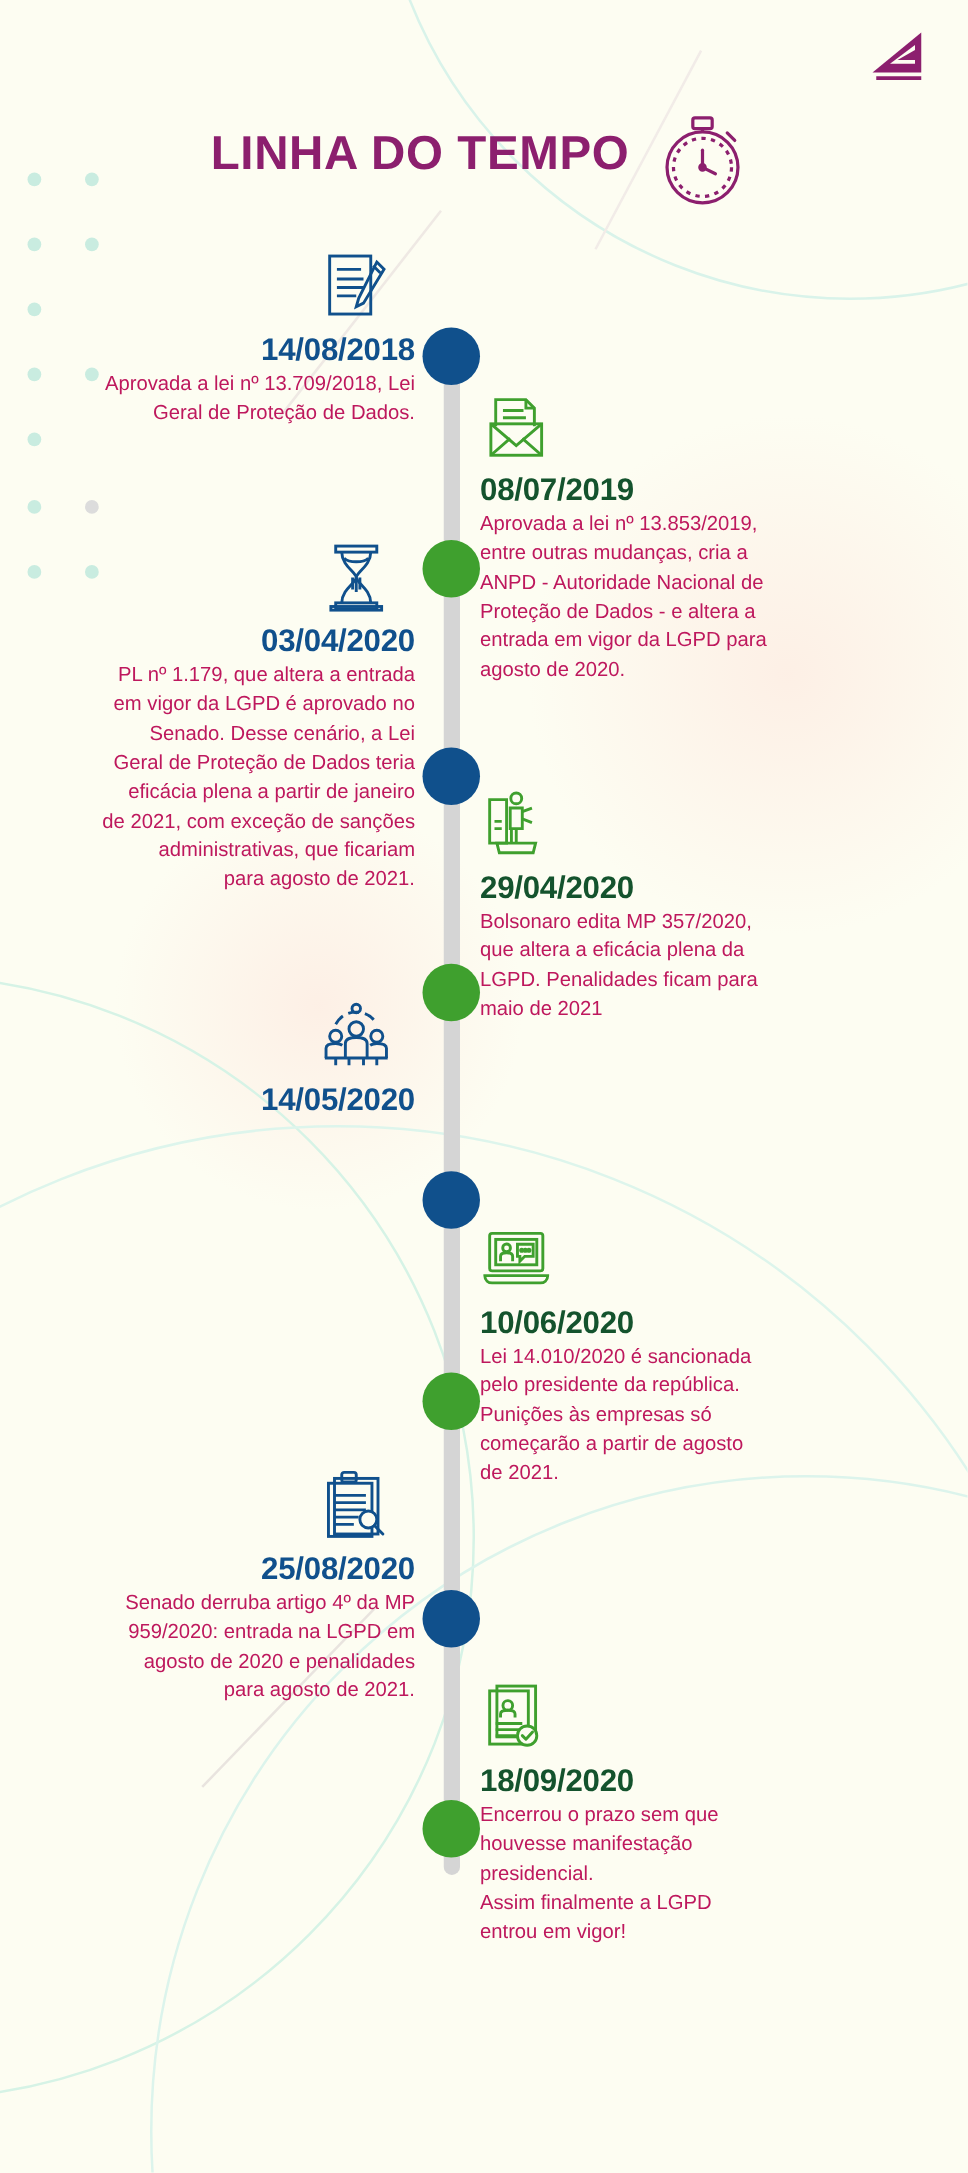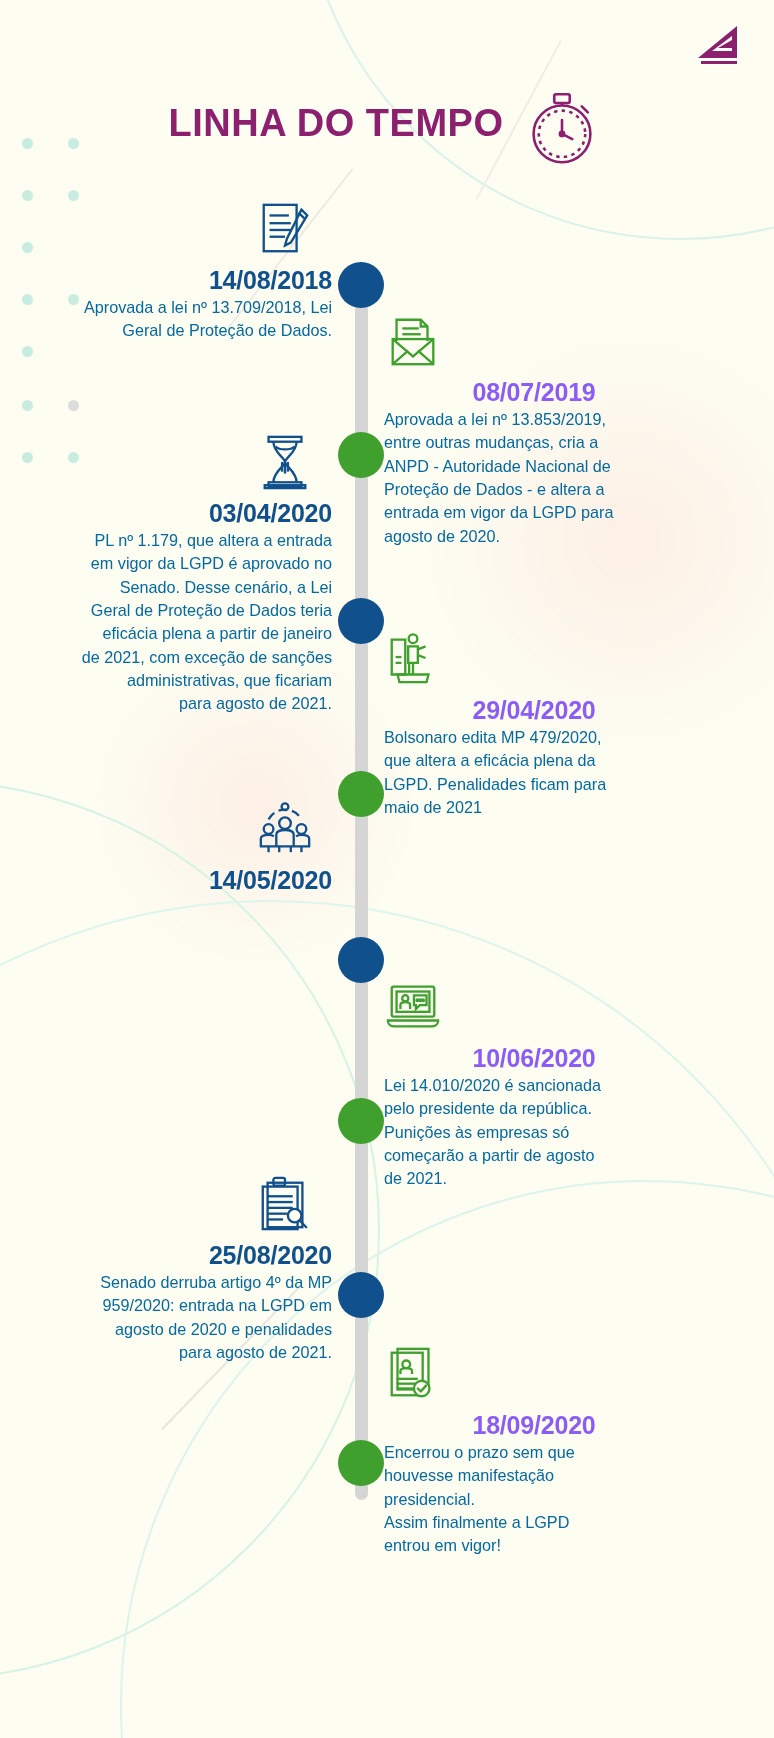--- a/index.html
+++ b/index.html
@@ -127,26 +127,26 @@
   .entry .icon-row svg { width: 58px; height: 58px; }
 
   .entry .date {
     font-size: 25px;
     font-weight: 700;
     line-height: 1.12;
     letter-spacing: -0.2px;
     margin-bottom: 2px;
   }
   .entry.blue  .date { color: #10508c; }
-  .entry.green .date { color: #8b5cf6; text-align: center; }
+  .entry.green .date { color: #14532d; }
 
   .entry .desc {
     font-size: 16.2px;
     line-height: 1.44;
-    color: #0369a1;
+    color: #be185d;
     white-space: pre-line;
   }
 </style>
 </head>
 <body>
 
 <div class="bg-layer">
   <div class="warm warm-1"></div>
   <div class="warm warm-2"></div>
   <div class="arc arc-a"></div>
@@ -284,21 +284,21 @@
       <circle cx="30" cy="9" r="4.5"></circle>
       <path d="M25 17 H35 V34 H25 Z"></path>
       <line x1="30" y1="34" x2="30" y2="46"></line>
       <line x1="26" y1="34" x2="26" y2="46"></line>
       <line x1="35" y1="20" x2="43" y2="17"></line>
       <line x1="35" y1="26" x2="43" y2="29"></line>
       <path d="M14 46 H46 L44 54 H16 Z"></path>
     </svg>
   </div>
   <div class="date">29/04/2020</div>
-  <div class="desc">Bolsonaro edita MP 479/2020,
+  <div class="desc">Bolsonaro edita MP 357/2020,
 que altera a eficácia plena da
 LGPD. Penalidades ficam para
 maio de 2021</div>
 </div>
 
 <div class="entry left blue" style="top:800px;">
   <div class="icon-row">
     <svg viewBox="0 0 60 60" fill="none" stroke="#10508c" stroke-width="2.4" xmlns="http://www.w3.org/2000/svg">
       <circle cx="30" cy="7" r="3.5"></circle>
       <path d="M13 20 C17 13 23 10 30 10 C37 10 43 13 47 20" stroke-dasharray="9 5"></path>

